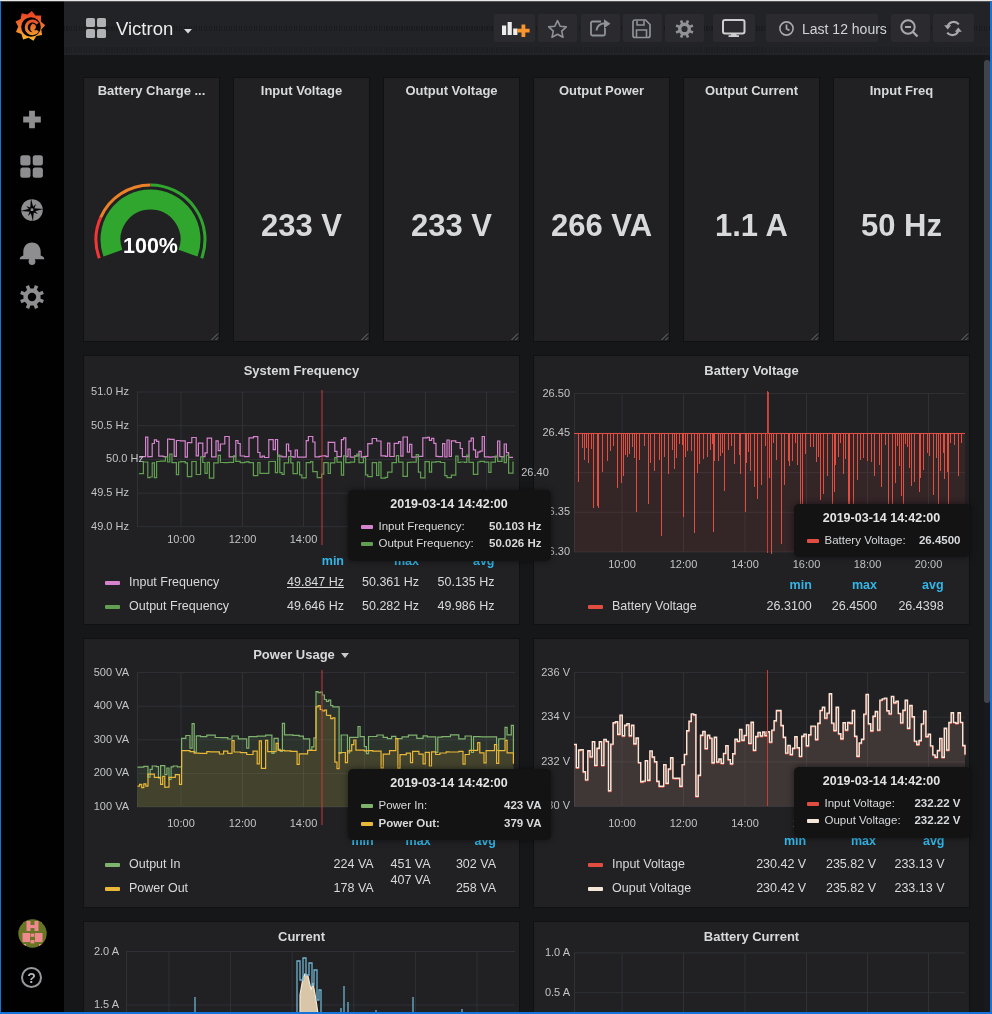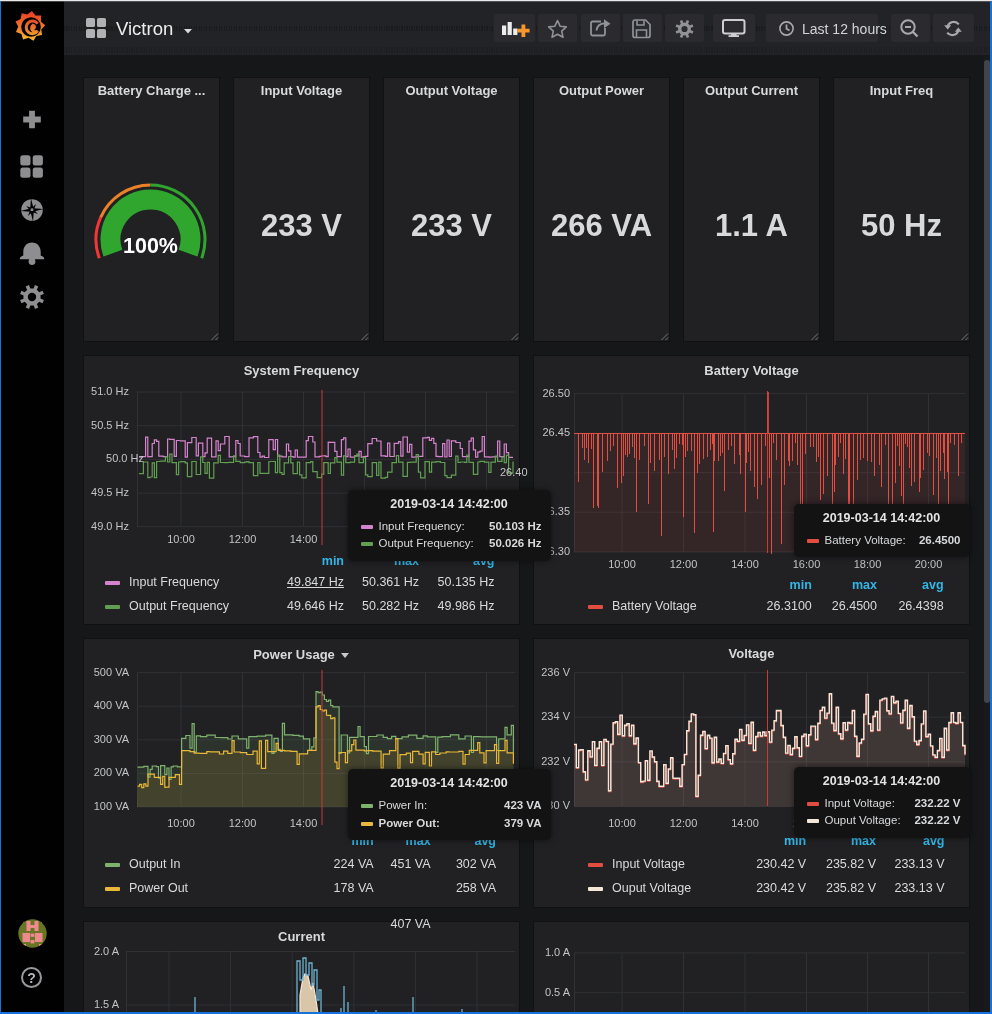--- a/index.html
+++ b/index.html
@@ -215,24 +215,24 @@
     </svg>
 <div class="panel" style="left:83px;top:355px;width:437px;height:270px;"></div>
     <div class="ptitle" style="left:83px;top:363px;width:437px;">System Frequency</div>
 <div class="panel" style="left:533px;top:355px;width:437px;height:270px;"></div>
     <div class="ptitle" style="left:533px;top:363px;width:437px;">Battery Voltage</div>
 <div class="panel" style="left:83px;top:638px;width:437px;height:270px;"></div>
     <div class="ptitle" style="left:83px;top:646px;width:437px;">Power Usage<svg class="abs" style="margin-left:6px;margin-top:7px;position:relative;display:inline-block" width="9" height="6">
         <polygon points="0,0 8,0 4,5" fill="#c8c9ca"></polygon>
       </svg></div>
 <div class="panel" style="left:533px;top:638px;width:437px;height:270px;"></div>
-    <div class="ptitle" style="left:533px;top:646px;width:437px;">Voltage</div>
 <div class="panel" style="left:83px;top:921px;width:437px;height:270px;"></div>
     <div class="ptitle" style="left:83px;top:929px;width:437px;">Current</div>
 <div class="panel" style="left:533px;top:921px;width:437px;height:270px;"></div>
+    <div class="ptitle" style="left:533px;top:929px;width:437px;">Battery Current</div>
 <svg class="abs" style="left:137px;top:388px" width="378" height="160">
       <line x1="0" y1="4.0" x2="378" y2="4.0" stroke="#2f3136" stroke-width="1"></line>
       <line x1="0" y1="37.7" x2="378" y2="37.7" stroke="#2f3136" stroke-width="1"></line>
       <line x1="0" y1="71.4" x2="378" y2="71.4" stroke="#2f3136" stroke-width="1"></line>
       <line x1="0" y1="105.1" x2="378" y2="105.1" stroke="#2f3136" stroke-width="1"></line>
       <line x1="0" y1="138.7" x2="378" y2="138.7" stroke="#2f3136" stroke-width="1"></line>
       <line x1="44.0" y1="4.0" x2="44.0" y2="138.7" stroke="#2f3136" stroke-width="1"></line>
       <line x1="105.5" y1="4.0" x2="105.5" y2="138.7" stroke="#2f3136" stroke-width="1"></line>
       <line x1="166.5" y1="4.0" x2="166.5" y2="138.7" stroke="#2f3136" stroke-width="1"></line>
       <line x1="227.5" y1="4.0" x2="227.5" y2="138.7" stroke="#2f3136" stroke-width="1"></line>
@@ -268,21 +268,21 @@
       <line x1="354.5" y1="3.6" x2="354.5" y2="161.9" stroke="#2f3136" stroke-width="1"></line>
       <line x1="0.5" y1="3.6" x2="0.5" y2="161.9" stroke="#2f3136" stroke-width="1"></line>
       <rect x="0" y="43.2" width="391" height="118.7" fill="rgba(226,77,66,0.10)"></rect>
       <line x1="0" y1="43.2" x2="391" y2="43.2" stroke="#e24d42" stroke-width="1.2" shape-rendering="crispEdges"></line>
       <path d="M4.2,43.2 V91.6 M8.6,43.2 V58.1 M10.4,43.2 V70.1 M12.1,43.2 V57.8 M14.4,43.2 V72.6 M17.9,43.2 V59.2 M19.7,43.2 V117.8 M23.9,43.2 V116.3 M28.7,43.2 V82.1 M33.2,43.2 V70.6 M36.5,43.2 V61.3 M39.3,43.2 V55.5 M43.6,43.2 V98.3 M47.5,43.2 V93.0 M49.2,43.2 V86.2 M51.1,43.2 V65.1 M53.2,43.2 V67.1 M55.9,43.2 V64.3 M58.0,43.2 V57.3 M60.6,43.2 V68.1 M65.4,43.2 V69.7 M70.2,43.2 V56.0 M74.4,43.2 V113.8 M76.2,43.2 V73.3 M80.8,43.2 V80.9 M85.3,43.2 V69.7 M87.0,43.2 V146.2 M90.9,43.2 V67.3 M94.3,43.2 V84.4 M98.3,43.2 V59.7 M100.1,43.2 V78.9 M102.2,43.2 V68.0 M105.5,43.2 V53.6 M108.4,43.2 V54.9 M109.6,43.2 V127.1 M111.9,43.2 V66.9 M113.4,43.2 V61.4 M117.8,43.2 V60.6 M120.9,43.2 V142.8 M123.9,43.2 V83.0 M125.2,43.2 V74.3 M129.2,43.2 V68.9 M133.6,43.2 V66.6 M136.2,43.2 V59.5 M138.2,43.2 V53.6 M140.9,43.2 V70.7 M144.3,43.2 V71.0 M146.3,43.2 V65.8 M148.7,43.2 V63.0 M150.5,43.2 V101.2 M154.8,43.2 V59.9 M157.5,43.2 V55.7 M160.0,43.2 V73.5 M165.0,43.2 V65.4 M166.7,43.2 V83.6 M171.3,43.2 V55.7 M172.5,43.2 V73.3 M174.3,43.2 V61.5 M176.8,43.2 V81.2 M180.7,43.2 V97.1 M183.9,43.2 V109.0 M187.3,43.2 V95.0 M191.9,43.2 V55.9 M195.1,43.2 V88.2 M197.4,43.2 V134.1 M199.0,43.2 V53.4 M202.9,43.2 V69.7 M207.4,43.2 V154.3 M210.2,43.2 V94.9 M214.2,43.2 V70.8 M215.8,43.2 V76.3 M218.8,43.2 V71.3 M221.7,43.2 V53.4 M223.9,43.2 V74.9 M226.0,43.2 V118.8 M228.8,43.2 V152.5 M231.8,43.2 V63.6 M236.4,43.2 V57.3 M239.1,43.2 V57.2 M242.5,43.2 V72.2 M244.3,43.2 V66.7 M246.7,43.2 V110.4 M249.9,43.2 V103.7 M253.9,43.2 V85.9 M258.8,43.2 V73.1 M260.5,43.2 V102.2 M261.9,43.2 V74.7 M264.1,43.2 V67.1 M266.2,43.2 V52.9 M269.1,43.2 V84.0 M271.2,43.2 V69.3 M274.0,43.2 V116.2 M275.6,43.2 V120.7 M279.9,43.2 V114.8 M283.8,43.2 V89.5 M286.0,43.2 V69.9 M289.4,43.2 V67.9 M293.0,43.2 V71.1 M297.5,43.2 V72.0 M300.6,43.2 V85.6 M305.3,43.2 V75.3 M307.8,43.2 V96.6 M311.6,43.2 V54.5 M314.6,43.2 V72.0 M318.8,43.2 V140.0 M321.6,43.2 V93.0 M323.1,43.2 V56.1 M325.5,43.2 V75.7 M327.5,43.2 V105.6 M329.5,43.2 V125.9 M331.1,43.2 V54.3 M333.8,43.2 V56.5 M335.0,43.2 V77.5 M337.1,43.2 V96.0 M340.8,43.2 V91.9 M345.1,43.2 V102.3 M346.5,43.2 V87.9 M349.6,43.2 V80.3 M353.5,43.2 V62.7 M355.7,43.2 V66.4 M359.0,43.2 V105.2 M362.9,43.2 V68.2 M364.7,43.2 V121.5 M366.9,43.2 V81.3 M369.2,43.2 V63.2 M370.8,43.2 V89.2 M373.6,43.2 V81.6 M376.1,43.2 V52.7 M380.6,43.2 V55.1 M384.9,43.2 V86.3 M387.7,43.2 V52.7 M197.5,43.2 V163.5 M139.0,43.2 V142.1 M171.0,43.2 V122.3 M62.0,43.2 V122.3 M24.0,43.2 V118.4 M374.0,43.2 V134.2 M314.0,43.2 V114.4 M258.0,43.2 V126.3 " stroke="#e24d42" stroke-width="1" fill="none" shape-rendering="crispEdges"></path>
       <line x1="193.5" y1="1" x2="193.5" y2="163" stroke="#c43d38" stroke-width="1"></line>
       <line x1="194.20000000000005" y1="2.0" x2="194.20000000000005" y2="43.2" stroke="#e24d42" stroke-width="1.2"></line>
     </svg>
 <div class="axl" style="left:500px;top:386.6px;width:70px;text-align:right;">26.50</div>
     <div class="axl" style="left:500px;top:426.2px;width:70px;text-align:right;">26.45</div>
-    <div class="axl" style="left:500px;top:465.7px;width:70px;text-align:left;">26.40</div>
+    <div class="axl" style="left:500px;top:465.7px;width:70px;text-align:center;">26.40</div>
     <div class="axl" style="left:500px;top:505.29999999999995px;width:70px;text-align:right;">26.35</div>
     <div class="axl" style="left:500px;top:544.9px;width:70px;text-align:right;">26.30</div>
 <div class="axl" style="left:597px;top:558px;width:50px;text-align:center;">10:00</div>
     <div class="axl" style="left:658.5px;top:558px;width:50px;text-align:center;">12:00</div>
     <div class="axl" style="left:720px;top:558px;width:50px;text-align:center;">14:00</div>
     <div class="axl" style="left:781.5px;top:558px;width:50px;text-align:center;">16:00</div>
     <div class="axl" style="left:842.5px;top:558px;width:50px;text-align:center;">18:00</div>
     <div class="axl" style="left:903.5px;top:558px;width:50px;text-align:center;">20:00</div>
 <svg class="abs" style="left:137px;top:668px" width="378" height="165">
       <line x1="0" y1="4.6" x2="378" y2="4.6" stroke="#2f3136" stroke-width="1"></line>
@@ -395,21 +395,21 @@
     <div class="leghead legval" style="left:360.6px;top:834px;">max</div>
     <div class="leghead legval" style="left:426px;top:834px;">avg</div>
 <div class="legdash" style="left:105px;top:862.5px;background:#7eb26d;"></div>
     <div class="leg" style="left:129px;top:856.5px;">Output In</div>
     <div class="leg legval" style="left:303.7px;top:856.5px;">224 VA</div>
     <div class="leg legval" style="left:360.6px;top:856.5px;">451 VA</div>
     <div class="leg legval" style="left:426px;top:856.5px;">302 VA</div>
 <div class="legdash" style="left:105px;top:886.5px;background:#eab839;"></div>
     <div class="leg" style="left:129px;top:880.5px;">Power Out</div>
     <div class="leg legval" style="left:303.7px;top:880.5px;">178 VA</div>
-    <div class="leg legval" style="left:360.6px;top:875px;margin-top:42px;">407 VA</div>
+    <div class="leg legval" style="left:360.6px;top:831px;margin-top:42px;">407 VA</div>
     <div class="leg legval" style="left:426px;top:880.5px;">258 VA</div>
 <div class="leghead legval" style="left:736.2px;top:834px;">min</div>
     <div class="leghead legval" style="left:806px;top:834px;">max</div>
     <div class="leghead legval" style="left:874.5px;top:834px;">avg</div>
 <div class="legdash" style="left:588px;top:862.5px;background:#e24d42;"></div>
     <div class="leg" style="left:612px;top:856.5px;">Input Voltage</div>
     <div class="leg legval" style="left:736.2px;top:856.5px;">230.42 V</div>
     <div class="leg legval" style="left:806px;top:856.5px;">235.82 V</div>
     <div class="leg legval" style="left:874.5px;top:856.5px;">233.13 V</div>
 <div class="legdash" style="left:588px;top:886.5px;background:#f4e7d8;"></div>

